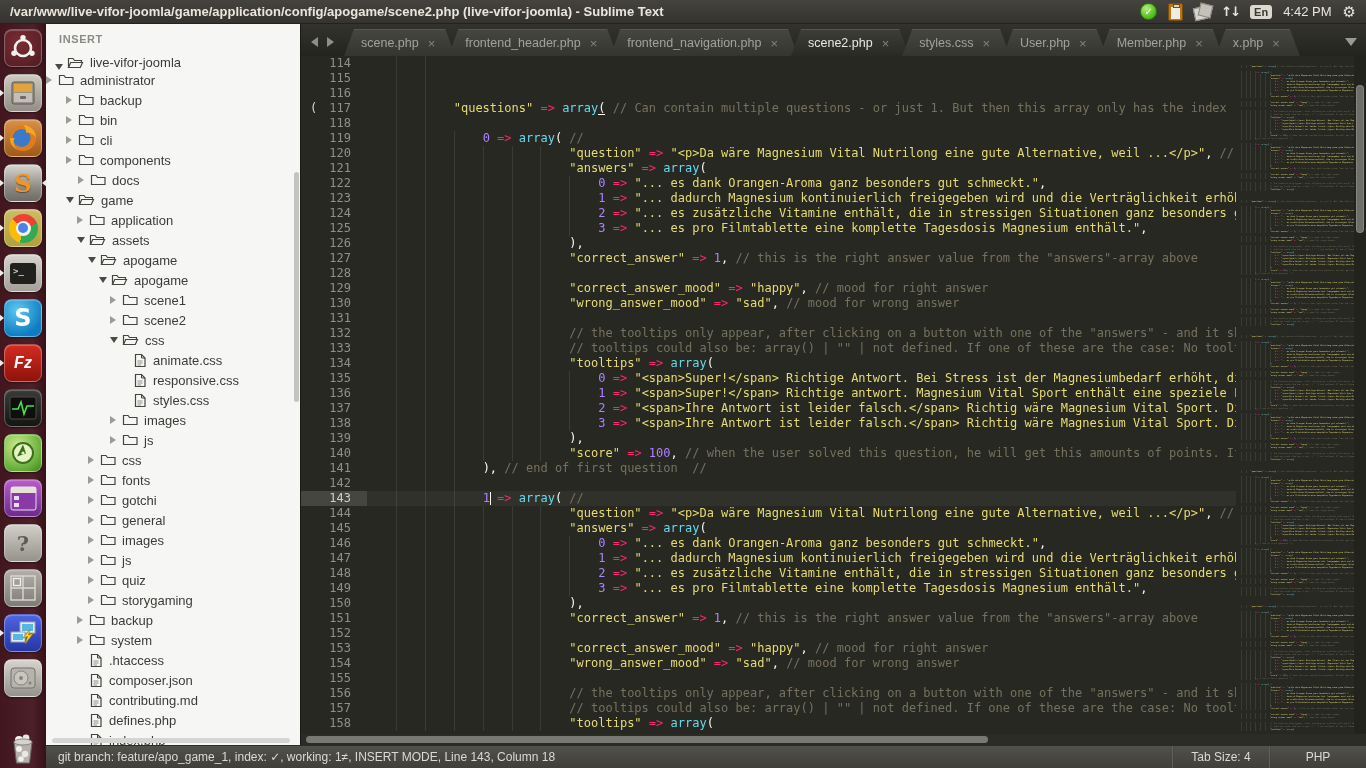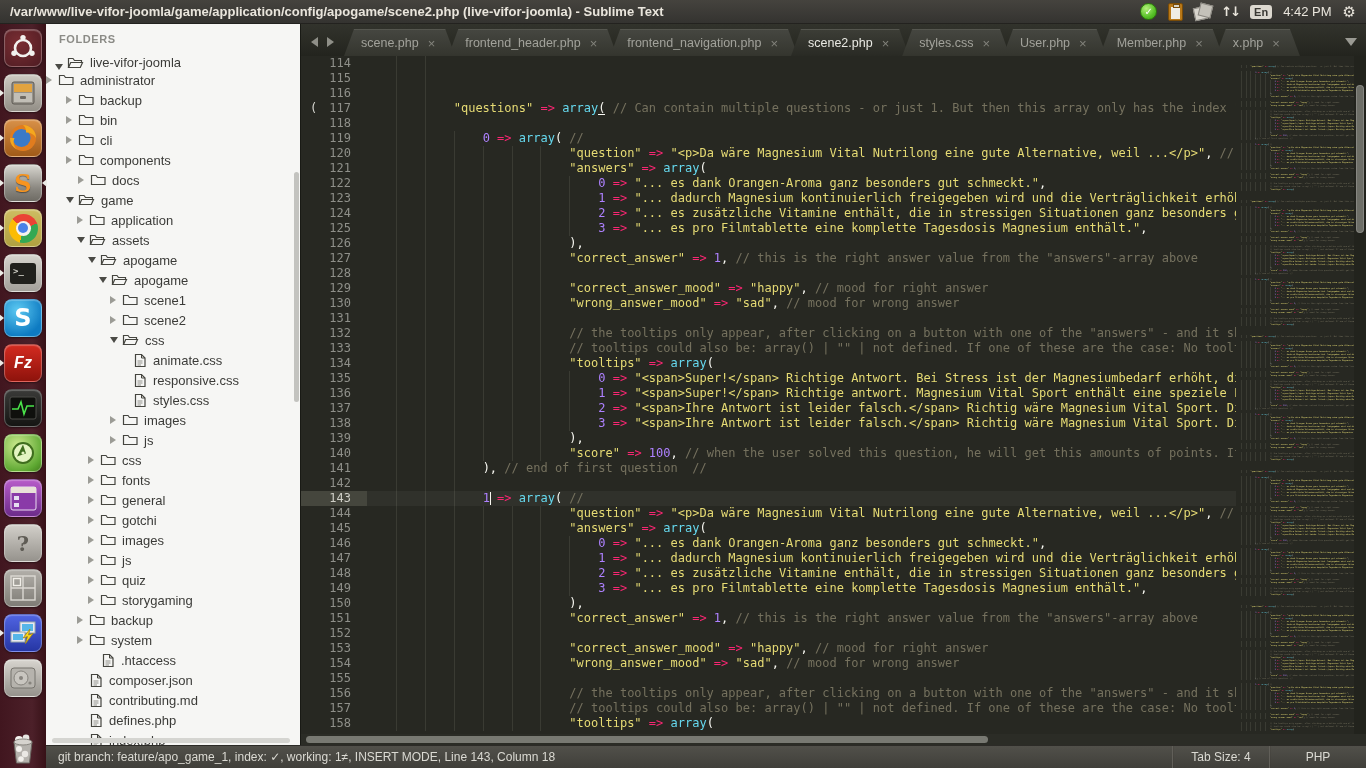--- a/index.html
+++ b/index.html
@@ -281,21 +281,21 @@
             <ellipse cx="16" cy="12" rx="9" ry="3" fill="#d6d3ce" stroke="#8b8882"></ellipse>
             <circle cx="12" cy="19" r="3" fill="#f2f0ec"></circle>
             <circle cx="18" cy="24" r="3.2" fill="#eae8e4"></circle>
             <circle cx="14" cy="29" r="2.8" fill="#f2f0ec"></circle>
           </svg>
         </div>
       </div>
     </div>
 
   <div class="sidebar">
-    <div class="side-head">FOLDERS</div>
+    <div class="side-head">INSERT</div>
     <div id="tree">
         <div class="trow" style="padding-left: 9px; align-items: flex-end;">
           <span class="tri">
             <span class="tri-open"></span>
           </span>
           <svg class="fic" width="17" height="14" viewBox="0 0 17 14">
             <path d="M1.5 11.5 V2.5 h4.5 l1.5 2 h7 v2.5" fill="none" stroke="#45453f" stroke-width="1.2"></path>
             <path d="M1.5 11.5 l2.2-5 h11.8 l-2.2 5 z" fill="none" stroke="#45453f" stroke-width="1.2"></path>
           </svg>
           <span>live-vifor-joomla</span>
@@ -506,86 +506,86 @@
           </svg>
           <span>fonts</span>
         </div>
         <div class="trow" style="padding-left: 42px;">
           <span class="tri">
             <span class="tri-closed"></span>
           </span>
           <svg class="fic" width="16" height="14" viewBox="0 0 16 14">
             <path d="M1.5 2.5 h4.5 l1.5 2 h7.5 v7 H1.5 z" fill="none" stroke="#45453f" stroke-width="1.2"></path>
           </svg>
+          <span>gotchi</span>
+        </div>
+        <div class="trow" style="padding-left: 42px;">
+          <span class="tri">
+            <span class="tri-closed"></span>
+          </span>
+          <svg class="fic" width="16" height="14" viewBox="0 0 16 14">
+            <path d="M1.5 2.5 h4.5 l1.5 2 h7.5 v7 H1.5 z" fill="none" stroke="#45453f" stroke-width="1.2"></path>
+          </svg>
           <span>general</span>
         </div>
         <div class="trow" style="padding-left: 42px;">
           <span class="tri">
             <span class="tri-closed"></span>
           </span>
           <svg class="fic" width="16" height="14" viewBox="0 0 16 14">
             <path d="M1.5 2.5 h4.5 l1.5 2 h7.5 v7 H1.5 z" fill="none" stroke="#45453f" stroke-width="1.2"></path>
           </svg>
-          <span>gotchi</span>
+          <span>images</span>
         </div>
         <div class="trow" style="padding-left: 42px;">
           <span class="tri">
             <span class="tri-closed"></span>
           </span>
           <svg class="fic" width="16" height="14" viewBox="0 0 16 14">
             <path d="M1.5 2.5 h4.5 l1.5 2 h7.5 v7 H1.5 z" fill="none" stroke="#45453f" stroke-width="1.2"></path>
           </svg>
-          <span>images</span>
+          <span>js</span>
         </div>
         <div class="trow" style="padding-left: 42px;">
           <span class="tri">
             <span class="tri-closed"></span>
           </span>
           <svg class="fic" width="16" height="14" viewBox="0 0 16 14">
             <path d="M1.5 2.5 h4.5 l1.5 2 h7.5 v7 H1.5 z" fill="none" stroke="#45453f" stroke-width="1.2"></path>
           </svg>
-          <span>js</span>
+          <span>quiz</span>
         </div>
         <div class="trow" style="padding-left: 42px;">
           <span class="tri">
             <span class="tri-closed"></span>
           </span>
           <svg class="fic" width="16" height="14" viewBox="0 0 16 14">
             <path d="M1.5 2.5 h4.5 l1.5 2 h7.5 v7 H1.5 z" fill="none" stroke="#45453f" stroke-width="1.2"></path>
           </svg>
-          <span>quiz</span>
-        </div>
-        <div class="trow" style="padding-left: 42px;">
-          <span class="tri">
-            <span class="tri-closed"></span>
-          </span>
-          <svg class="fic" width="16" height="14" viewBox="0 0 16 14">
-            <path d="M1.5 2.5 h4.5 l1.5 2 h7.5 v7 H1.5 z" fill="none" stroke="#45453f" stroke-width="1.2"></path>
-          </svg>
           <span>storygaming</span>
         </div>
         <div class="trow" style="padding-left: 31px;">
           <span class="tri">
             <span class="tri-closed"></span>
           </span>
           <svg class="fic" width="16" height="14" viewBox="0 0 16 14">
             <path d="M1.5 2.5 h4.5 l1.5 2 h7.5 v7 H1.5 z" fill="none" stroke="#45453f" stroke-width="1.2"></path>
           </svg>
           <span>backup</span>
         </div>
         <div class="trow" style="padding-left: 31px;">
           <span class="tri">
             <span class="tri-closed"></span>
           </span>
           <svg class="fic" width="16" height="14" viewBox="0 0 16 14">
             <path d="M1.5 2.5 h4.5 l1.5 2 h7.5 v7 H1.5 z" fill="none" stroke="#45453f" stroke-width="1.2"></path>
           </svg>
           <span>system</span>
         </div>
-        <div class="trow" style="padding-left: 31px; margin-left: 12px;">
+        <div class="trow" style="padding-left: 31px;">
           <span class="tri"></span>
           <svg class="fic" width="14" height="15" viewBox="0 0 14 15">
             <path d="M2.5 1.5 h6 l3.5 3.5 v8.5 h-9.5 z" fill="none" stroke="#45453f" stroke-width="1.2"></path>
             <path d="M8.5 1.5 v3.5 h3.5" fill="none" stroke="#45453f" stroke-width="1"></path>
             <g stroke="#90908a" stroke-width="1">
               <line x1="4.5" y1="8" x2="9.5" y2="8"></line>
               <line x1="4.5" y1="10" x2="9.5" y2="10"></line>
               <line x1="4.5" y1="12" x2="8" y2="12"></line>
             </g>
           </svg>

